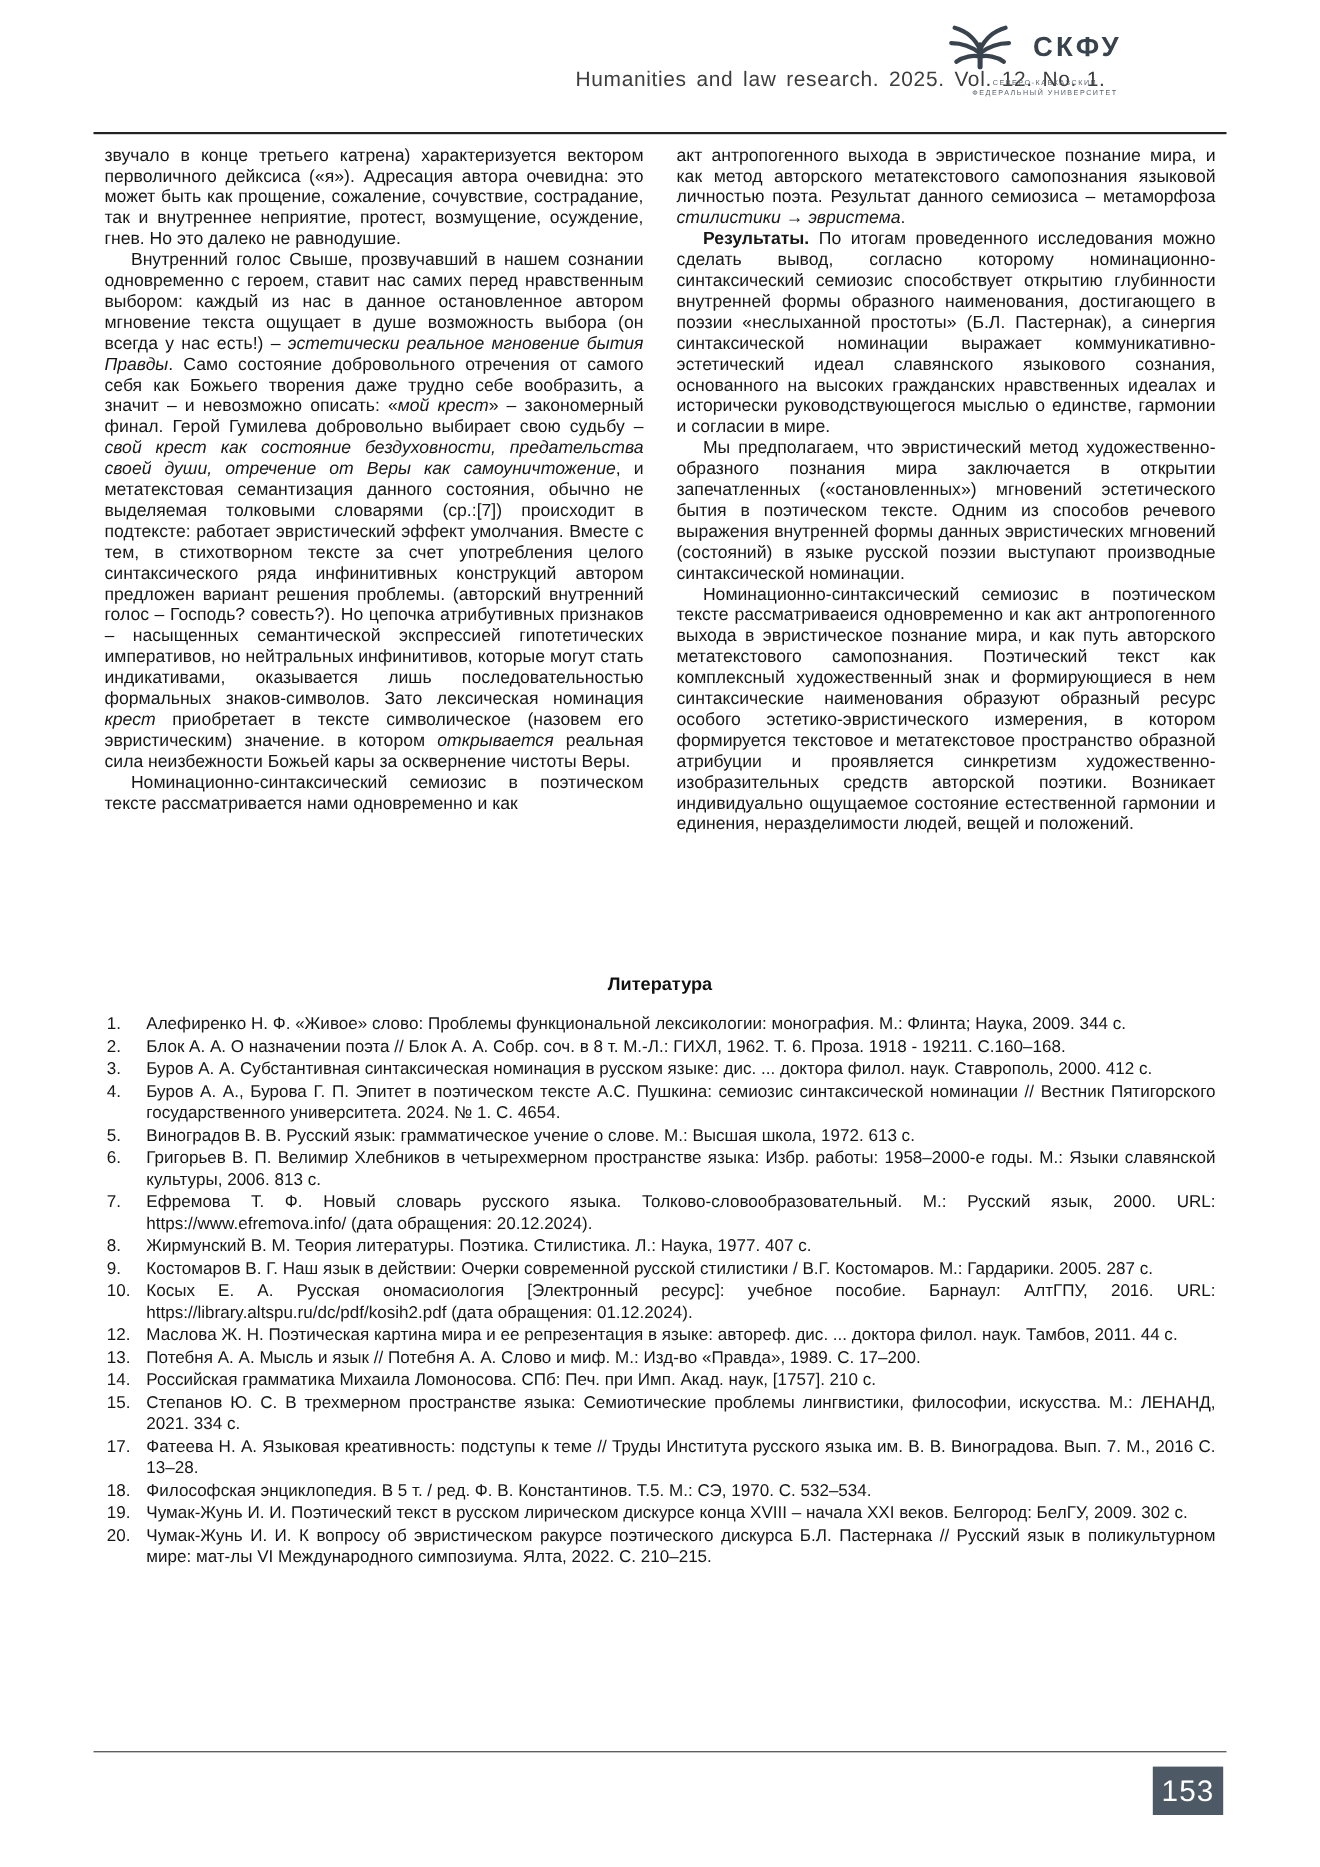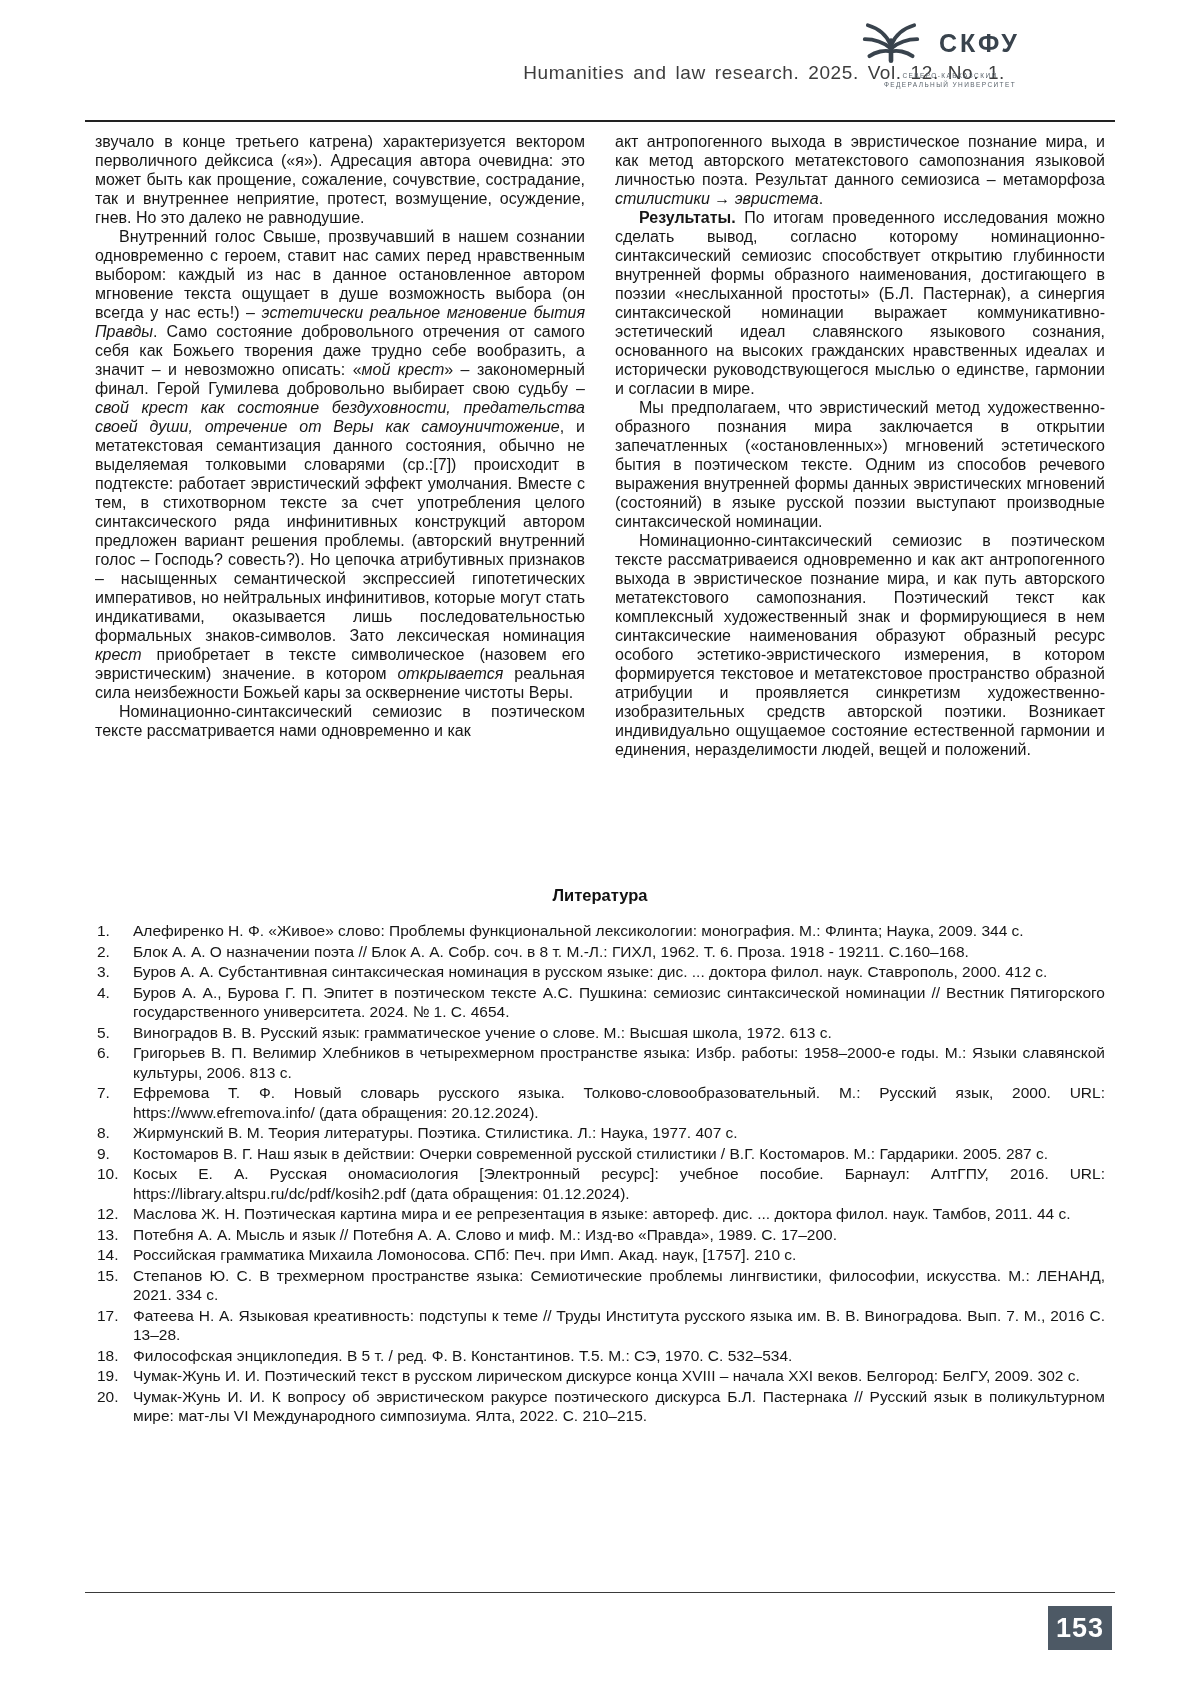--- a/index.html
+++ b/index.html
@@ -26,21 +26,21 @@
   .ref-heading{text-align:center;font-weight:bold;font-size:16.5px;margin:0 0 16px 0;color:#111;}
   .ref-list{font-size:15.5px;line-height:19.5px;color:#161616;}
   .ref-item{display:flex;margin:0 0 1px 0;}
   .ref-num{flex:0 0 36px;padding-left:2px;}
   .ref-text{flex:1;text-align:justify;hyphens:auto;}
 
   .rule-bottom{position:absolute;top:1592px;left:85px;width:1030px;border-top:1px solid #3a3a3a;}
 
   .page-badge{position:absolute;top:1606px;right:88px;width:64px;height:44px;background:#4d5965;
     color:#ffffff;display:flex;align-items:center;justify-content:center;
-    font-size:27px;font-weight:bold;letter-spacing:1px;margin-left:25px;}
+    font-size:27px;font-weight:normal;letter-spacing:1px;margin-left:25px;}
 </style>
 </head>
 <body>
 
 <div class="page">
 
   <div class="journal-title">Humanities and law research. 2025. Vol. 12. No. 1.</div>
 
   <div class="logo">
     <div class="logo-row">

